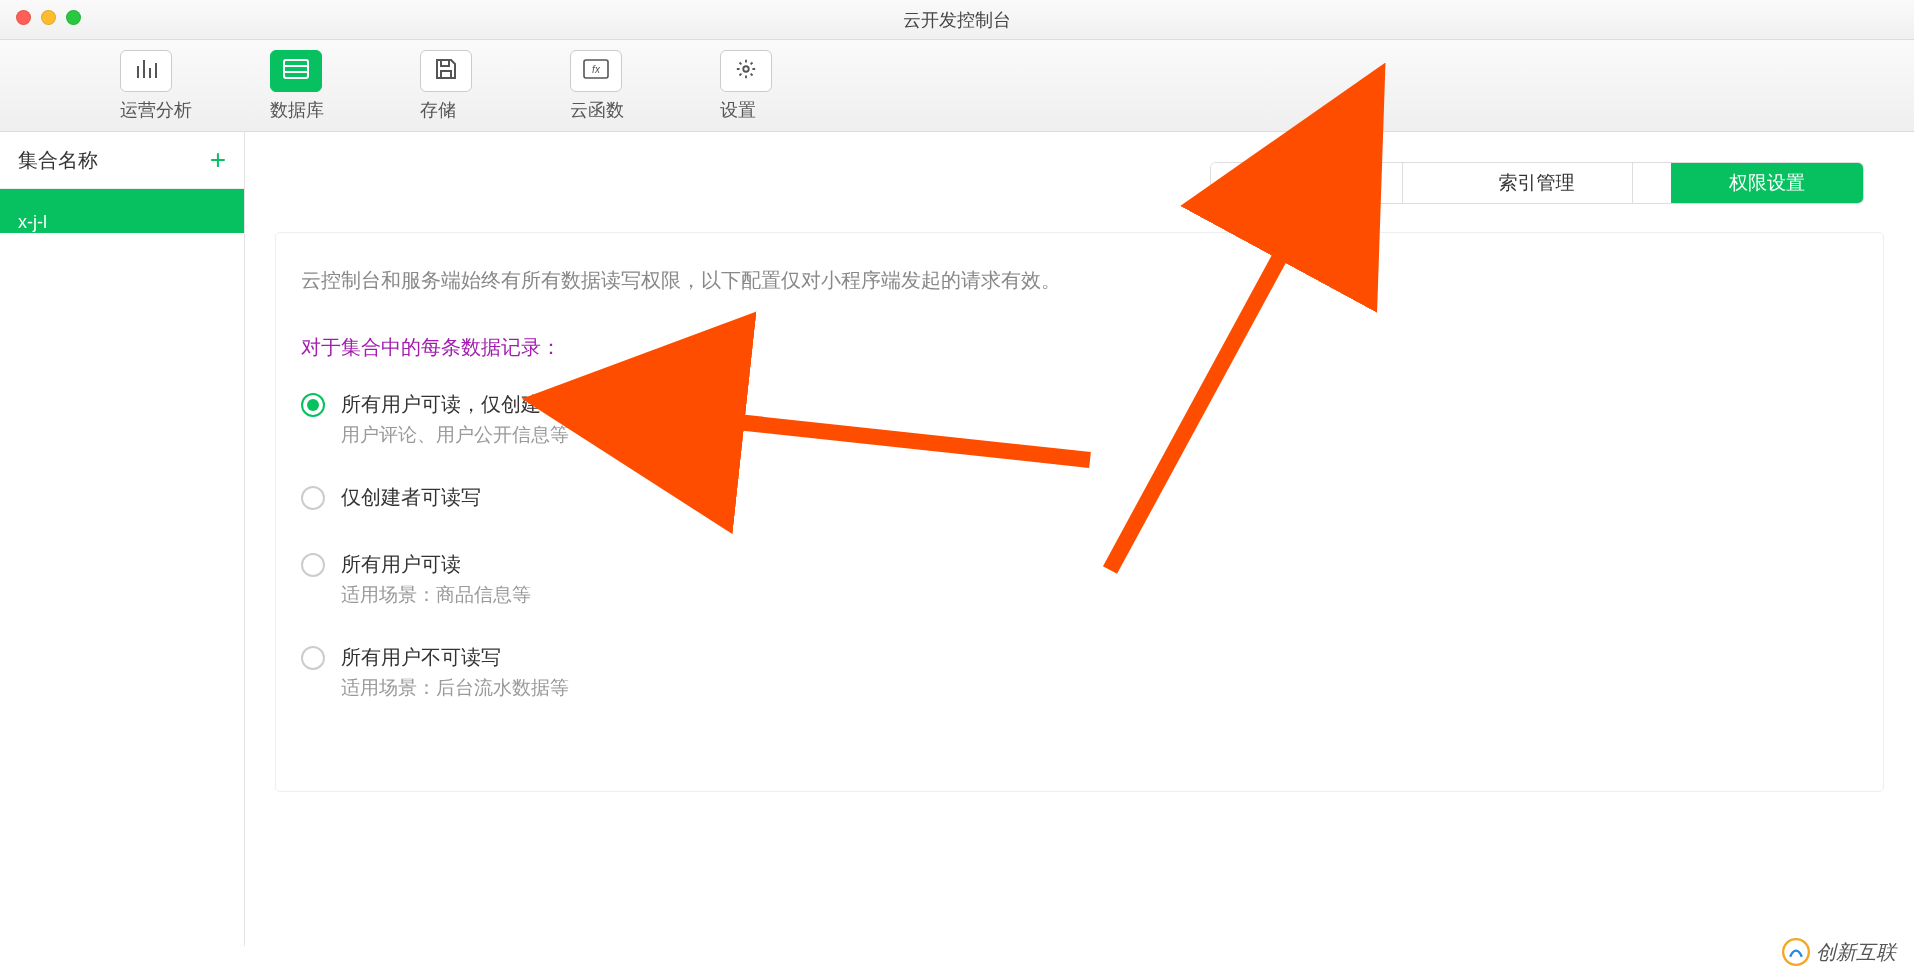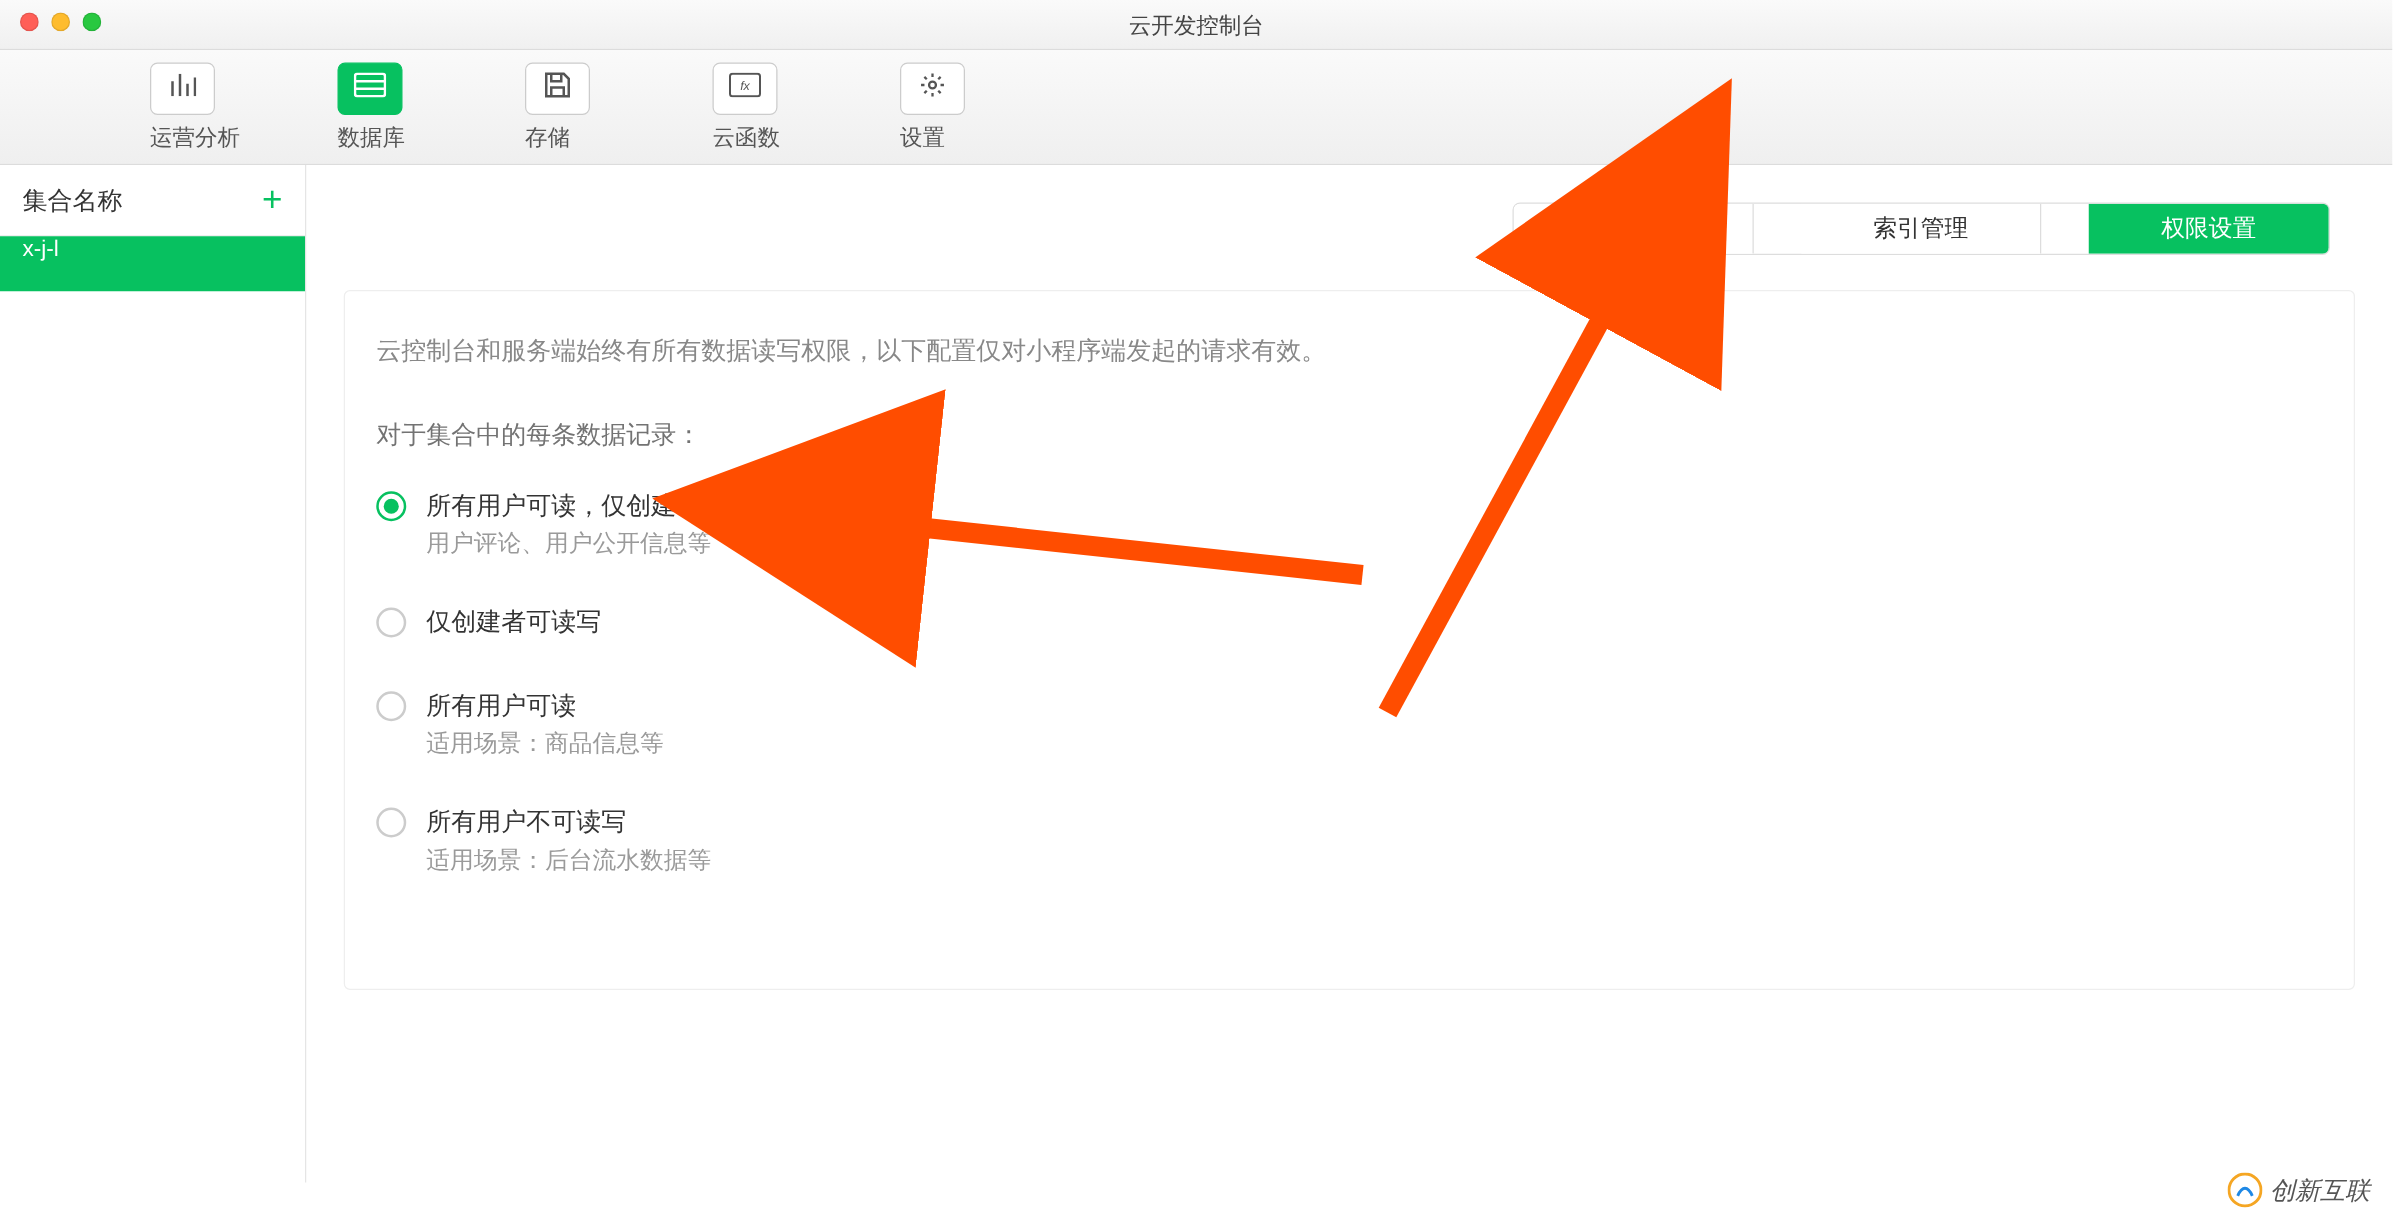--- a/index.html
+++ b/index.html
@@ -31,32 +31,32 @@
   .tool .btn{width:52px;height:42px;border:1px solid #ccc;border-radius:6px;background:#fff;display:flex;align-items:center;justify-content:center;}
   .tool.active .btn{background:var(--green);border-color:var(--green);}
   .tool .label{font-size:18px;color:#555;}
 
   
   .main{display:flex;height:calc(100% - 128px - 30px);}
   .sidebar{width:245px;border-right:1px solid var(--border);background:#fff;}
   .side-head{height:57px;display:flex;align-items:center;justify-content:space-between;padding:0 18px;border-bottom:1px solid #eee;}
   .side-head .t{font-size:20px;color:#333;}
   .side-head .plus{color:var(--green);font-size:28px;font-weight:300;line-height:1;}
-  .side-item{height:44px;display:flex;align-items:flex-start;padding:0 18px;font-size:18px;color:#fff;background:var(--green);}
+  .side-item{height:44px;display:flex;align-items:flex-end;padding:0 18px;font-size:18px;color:#fff;background:var(--green);}
 
   .content{flex:1;padding:30px;position:relative;}
   .tabs{display:flex;justify-content:flex-end;margin-right:20px;margin-bottom:28px;}
   .tabgrp{display:flex;border:1px solid #ddd;border-radius:6px;overflow:hidden;gap:38px;}
   .tab{width:192px;height:40px;display:flex;align-items:center;justify-content:center;font-size:19px;background:#fff;color:#333;border-right:1px solid #ddd;cursor:pointer;}
   .tab:last-child{border-right:none;}
   .tab.active{background:var(--green);color:#fff;}
 
   .panel{background:#fff;border:1px solid #eee;border-radius:5px;padding:34px 25px 40px;min-height:560px;position:relative;}
   .desc{font-size:20px;color:#888;margin-bottom:40px;}
-  .subhead{font-size:20px;color:#737373;margin-bottom:30px;font-family:Liberation Mono, monospace;}
+  .subhead{font-size:20px;color:#a21caf;margin-bottom:30px;font-family:Liberation Mono, monospace;}
   .opts{display:flex;flex-direction:column;gap:36px;}
   .opt{display:flex;align-items:flex-start;gap:16px;cursor:pointer;}
   .radio{width:24px;height:24px;border:2px solid #ccc;border-radius:50%;flex:0 0 auto;margin-top:2px;position:relative;}
   .opt.sel .radio{border-color:var(--green);}
   .opt.sel .radio::after{content:"";position:absolute;inset:4px;border-radius:50%;background:var(--green);}
   .opt .texts .t1{font-size:20px;color:#333;margin-bottom:4px;}
   .opt .texts .t2{font-size:19px;color:#9a9a9a;}
 
   
   .wm{position:absolute;right:18px;bottom:6px;display:flex;align-items:center;gap:6px;font-size:20px;color:#555;font-style:italic;font-weight:400;}

